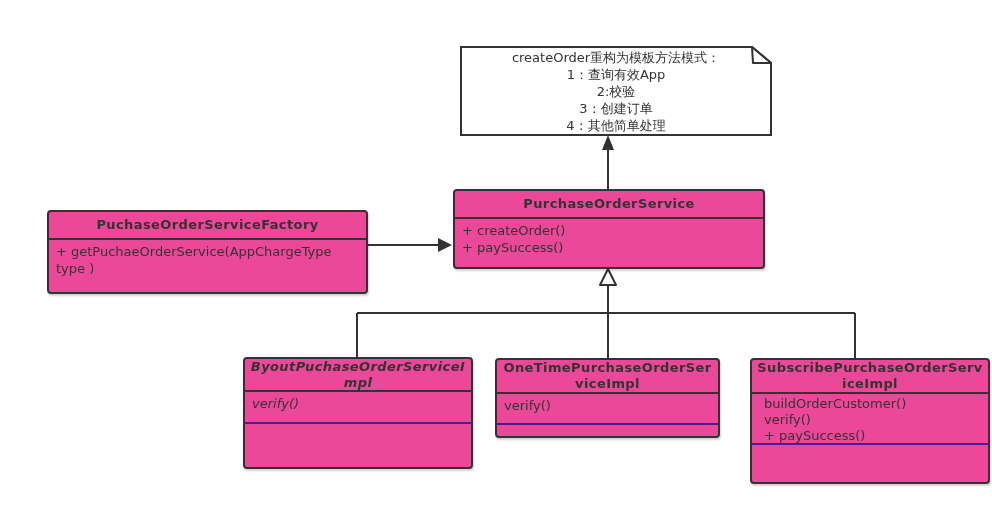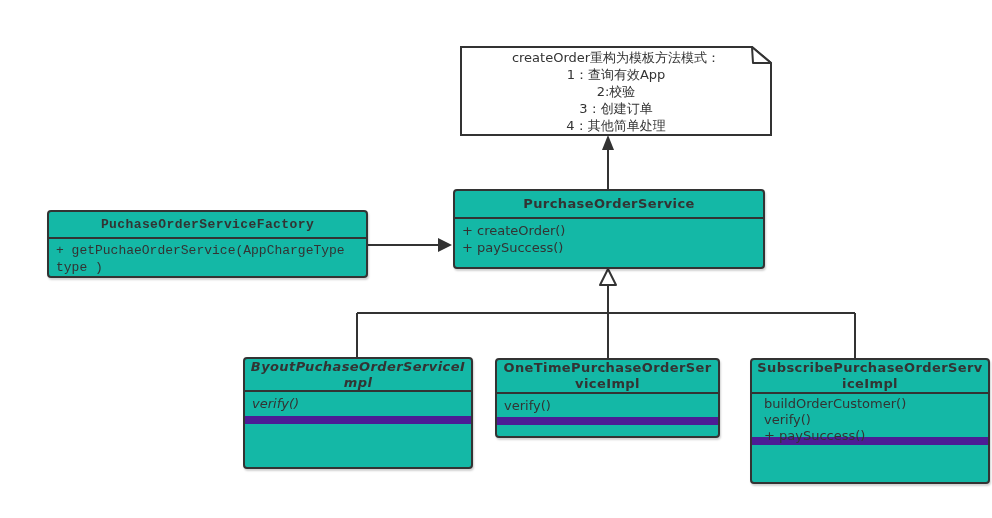--- a/index.html
+++ b/index.html
@@ -20,21 +20,21 @@
     position: absolute;
     left: 0;
     top: 0;
     width: 992px;
     height: 518px;
     pointer-events: none;
   }
   .uml-class {
     position: absolute;
     box-sizing: border-box;
-    background: #14b8a6;
+    background: #ec4899;
     border: 2px solid #333333;
     border-radius: 4px;
     box-shadow: 1px 2px 2px rgba(0,0,0,0.18);
     display: flex;
     flex-direction: column;
     font-size: 13px;
   }
   .uml-title {
     box-sizing: border-box;
     border-bottom: 2px solid #333333;
@@ -48,21 +48,21 @@
     justify-content: center;
     word-break: break-all;
   }
   .uml-methods {
     box-sizing: border-box;
     padding: 3px 7px 0 7px;
     line-height: 17px;
     white-space: normal;
   }
   .uml-methods.bordered {
-    border-bottom: 8px solid #4c1d95;
+    border-bottom: 2px solid #4c1d95;
   }
   .uml-empty {
     flex: 1;
   }
   .method-line {
     white-space: pre-wrap;
   }
   .note-text {
     position: absolute;
     left: 461px;
@@ -98,21 +98,21 @@
   </svg>
 
   <div class="note-text">
     <div>createOrder重构为模板方法模式：</div>
     <div>1：查询有效App</div>
     <div>2:校验</div>
     <div>3：创建订单</div>
     <div>4：其他简单处理</div>
   </div>
 
-  <div class="uml-class" style="left:47px; top:210px; width:321px; height:68px;font-family:Liberation Mono, monospace;">
+  <div class="uml-class" style="left:47px; top:210px; width:321px; height:84px;">
     <div class="uml-title" style="height:28px;">PuchaseOrderServiceFactory</div>
     <div class="uml-methods uml-empty">
       <div class="method-line">+ getPuchaeOrderService(AppChargeType type )</div>
     </div>
   </div>
 
   <div class="uml-class" style="left:453px; top:189px; width:312px; height:80px;">
     <div class="uml-title" style="height:28px;">PurchaseOrderService</div>
     <div class="uml-methods uml-empty">
       <div class="method-line">+ createOrder()</div>

